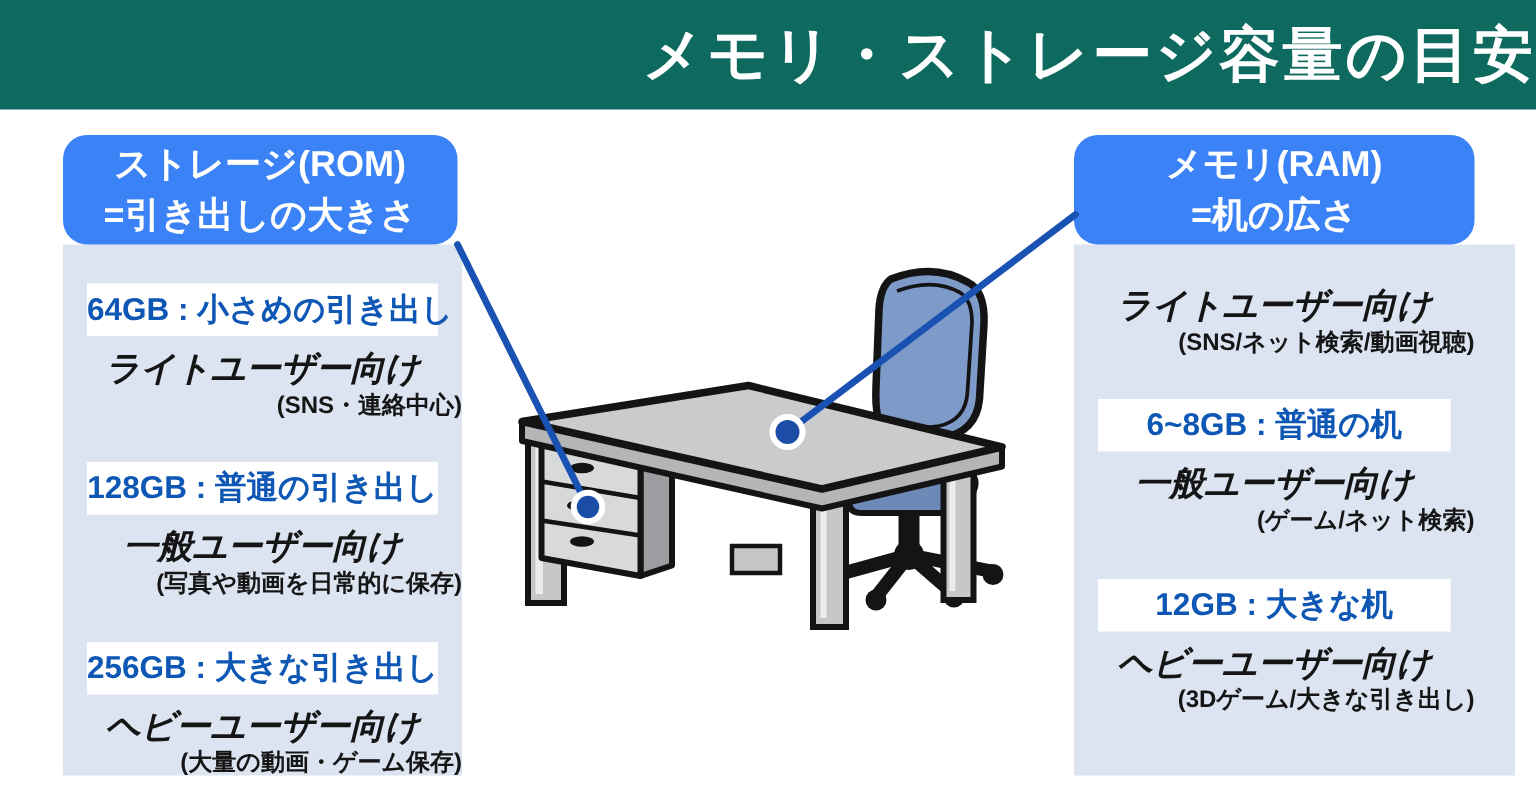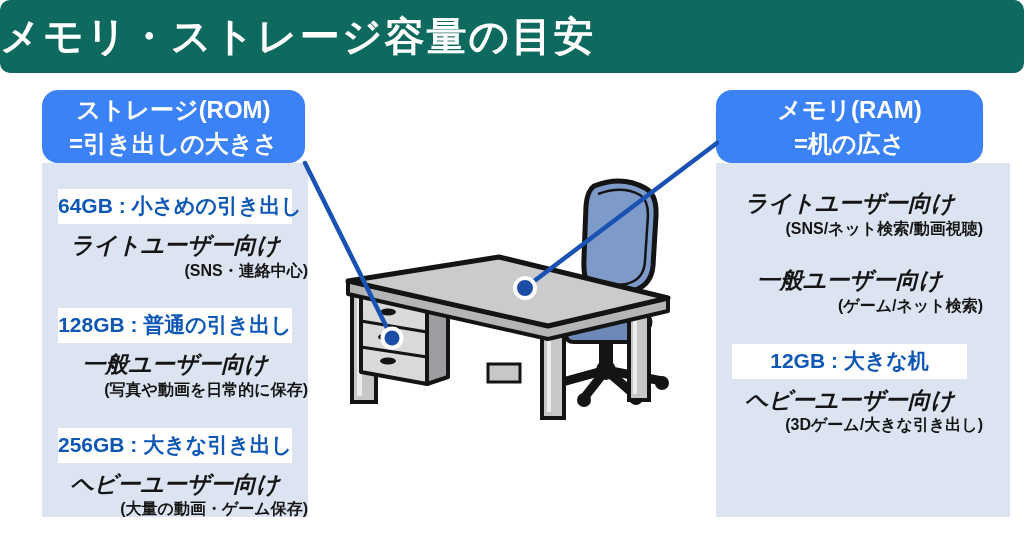--- a/index.html
+++ b/index.html
@@ -4,21 +4,21 @@
 <style>
   html,body { margin:0; padding:0; }
   .canvas {
     position:relative; width:1024px; height:538px;
     background:#ffffff; overflow:hidden;
     font-family:"Liberation Sans", sans-serif;
   }
   
   .banner {
     position:absolute; top:0; left:0; width:1024px; height:73px;
-    background:#0e6a5e; display:flex; align-items:center; justify-content:flex-start;border-radius:10px;
+    background:#0e6a5e; display:flex; align-items:center; justify-content:flex-end;
   }
   .banner h1 {
     margin:0; color:#ffffff; font-size:40px; font-weight:bold; letter-spacing:2px;
   }
   
   .col-header {
     position:absolute; top:90px; height:73px; background:#3b82f6;
     color:#ffffff; font-weight:bold; font-size:24px; text-align:center;
     display:flex; flex-direction:column; justify-content:center; line-height:1.4;
     z-index:2;
@@ -96,20 +96,21 @@
       <div class="note">(大量の動画・ゲーム保存)</div>
     </div>
   </div>
 
   <div class="items memory">
     <div class="group">
       <div class="user">ライトユーザー向け</div>
       <div class="note">(SNS/ネット検索/動画視聴)</div>
     </div>
     <div class="group">
+      <div class="badge">6~8GB : 普通の机</div>
       <div class="user">一般ユーザー向け</div>
       <div class="note">(ゲーム/ネット検索)</div>
     </div>
     <div class="group">
       <div class="badge">12GB : 大きな机</div>
       <div class="user">ヘビーユーザー向け</div>
       <div class="note">(3Dゲーム/大きな引き出し)</div>
     </div>
   </div>
 

